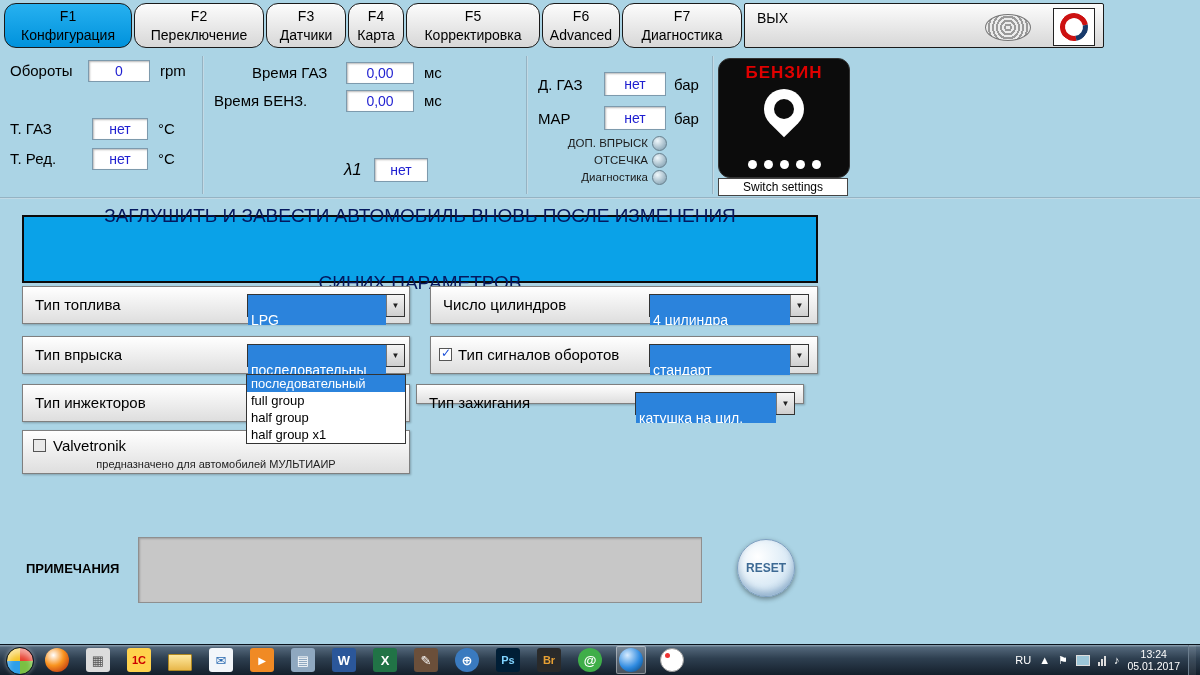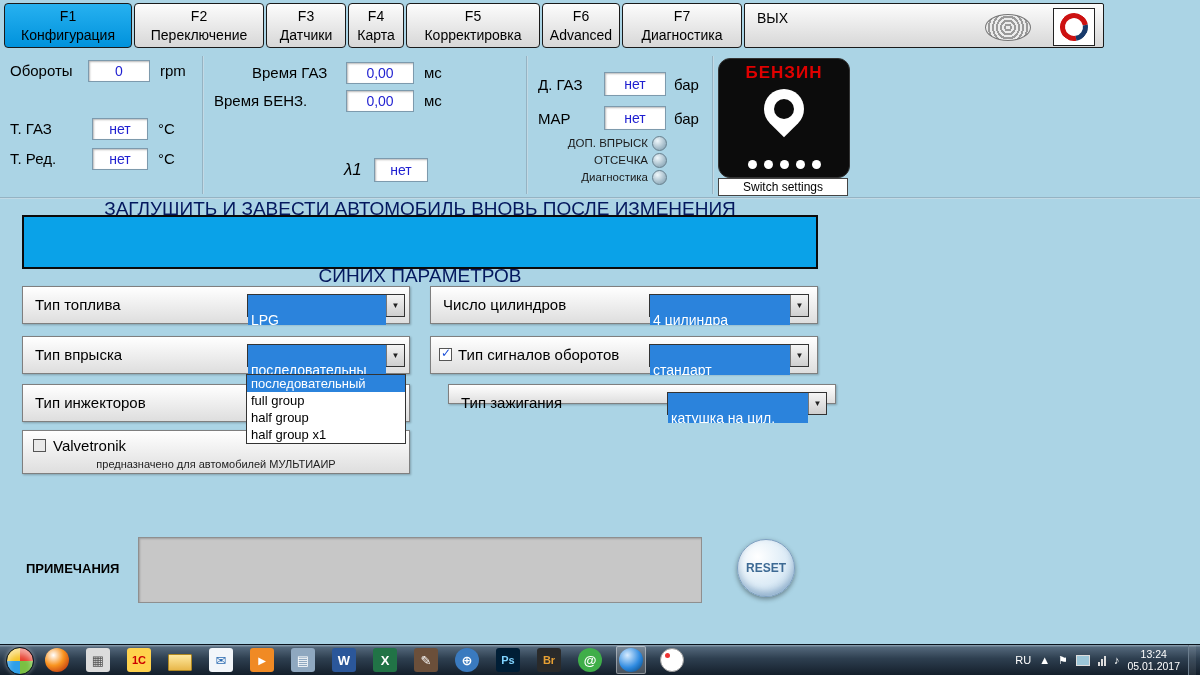--- a/index.html
+++ b/index.html
@@ -1,21 +1,21 @@
 <!DOCTYPE html>
 <html><head>
 <meta charset="utf-8">
 <style>
   html,body{margin:0;padding:0;width:1200px;height:675px;overflow:hidden;
     font-family:"Liberation Sans","DejaVu Sans",sans-serif;}
   .app{position:relative;width:1200px;height:675px;background:#abd4e5;}
 
   
   .tab{position:absolute;top:3px;height:45px;box-sizing:border-box;
-    background:linear-gradient(#fcfcfc,#d7d7d7);border:1px solid #1a1a1a;border-radius:4px;
+    background:linear-gradient(#fcfcfc,#d7d7d7);border:1px solid #1a1a1a;border-radius:12px;
     display:flex;flex-direction:column;align-items:center;justify-content:center;
     font-size:14px;color:#000;cursor:default;}
   .tab .k{line-height:19px}.tab .l{line-height:19px;padding:0 4px;white-space:nowrap}
   .tab.active{background:linear-gradient(#27b1f0,#0092dc);}
   .exitbtn{position:absolute;top:3px;left:744px;width:360px;height:45px;box-sizing:border-box;
     background:linear-gradient(#fcfcfc,#d7d7d7);border:1px solid #1a1a1a;border-radius:2px;
     font-size:14px;color:#000;padding:6px 12px;}
   .shellicon{position:absolute;top:10px;right:72px;width:44px;height:25px;border-radius:50%;
     border:1px solid #777;
     background:repeating-radial-gradient(circle at 50% 50%, #ececec 0 2px, #9a9a9a 2px 4px);}
@@ -39,21 +39,21 @@
   .fueltitle{margin-top:4px;text-align:center;font-size:17px;font-weight:bold;color:#e00000;letter-spacing:1px;}
   .dropwrap{position:absolute;left:45px;top:30px;width:40px;height:40px;}
   .dropshape{width:40px;height:40px;background:#fff;border-radius:50% 50% 0 50%;transform:rotate(45deg);}
   .drophole{position:absolute;left:10px;top:10px;width:20px;height:20px;background:#0c0c0c;border-radius:50%;}
   .dots{position:absolute;left:0;bottom:8px;width:100%;display:flex;justify-content:center;gap:7px;}
   .dot{width:9px;height:9px;border-radius:50%;background:#fff;}
   .switchbtn{position:absolute;left:718px;top:178px;width:130px;height:18px;box-sizing:border-box;
     background:#fff;border:1px solid #444;font-size:12px;text-align:center;line-height:16px;color:#000;}
 
   
-  .banner{position:absolute;left:22px;top:215px;width:796px;height:54px;box-sizing:border-box;
+  .banner{position:absolute;left:22px;top:215px;width:796px;height:68px;box-sizing:border-box;
     background:#0aa2e8;border:2px solid #0a0a0a;color:#04185e;font-size:19px;
     display:flex;flex-direction:column;align-items:center;justify-content:center;line-height:24px;gap:43px;}
   .panel{position:absolute;box-sizing:border-box;background:linear-gradient(#ffffff,#dedede);
     border:1px solid #7f7f7f;box-shadow:1px 1px 2px rgba(0,0,0,.25);}
   .plabel{position:absolute;left:12px;top:9px;font-size:15px;color:#000;white-space:nowrap;overflow:hidden;}
   .combo{position:absolute;height:23px;box-sizing:border-box;background:#fff;border:1px solid #333;display:flex;}
   .combo .selv{flex:1;background:#2b83dc;color:#fff;font-size:14px;line-height:21px;padding:15px 3px;
     white-space:nowrap;overflow:hidden;}
   .combo .arr{width:17px;background:linear-gradient(#f4f4f4,#cfcfcf);border-left:1px solid #777;
     font-size:8px;display:flex;align-items:center;justify-content:center;color:#222;}
@@ -250,21 +250,21 @@
     <span class="cb" style="left:8px;top:11px;">
       <span class="mark">✓</span>
     </span>
     <span class="plabel" style="left:27px;top:9px;width:190px;">Тип сигналов оборотов</span>
     <div class="combo" style="left:218px;top:7px;width:160px;">
       <span class="selv">стандарт</span>
       <span class="arr">▼</span>
     </div>
   </div>
 
-  <div class="panel" style="left:448px;top:384px;width:388px;height:20px;">
+  <div class="panel" style="left:416px;top:384px;width:388px;height:20px;">
     <span class="plabel">Тип зажигания</span>
     <div class="combo" style="left:218px;top:7px;width:160px;">
       <span class="selv">катушка на цил.</span>
       <span class="arr">▼</span>
     </div>
   </div>
 
   <span class="noteslabel">ПРИМЕЧАНИЯ</span>
   <div class="notesbox"></div>
   <div class="resetbtn">RESET</div>

